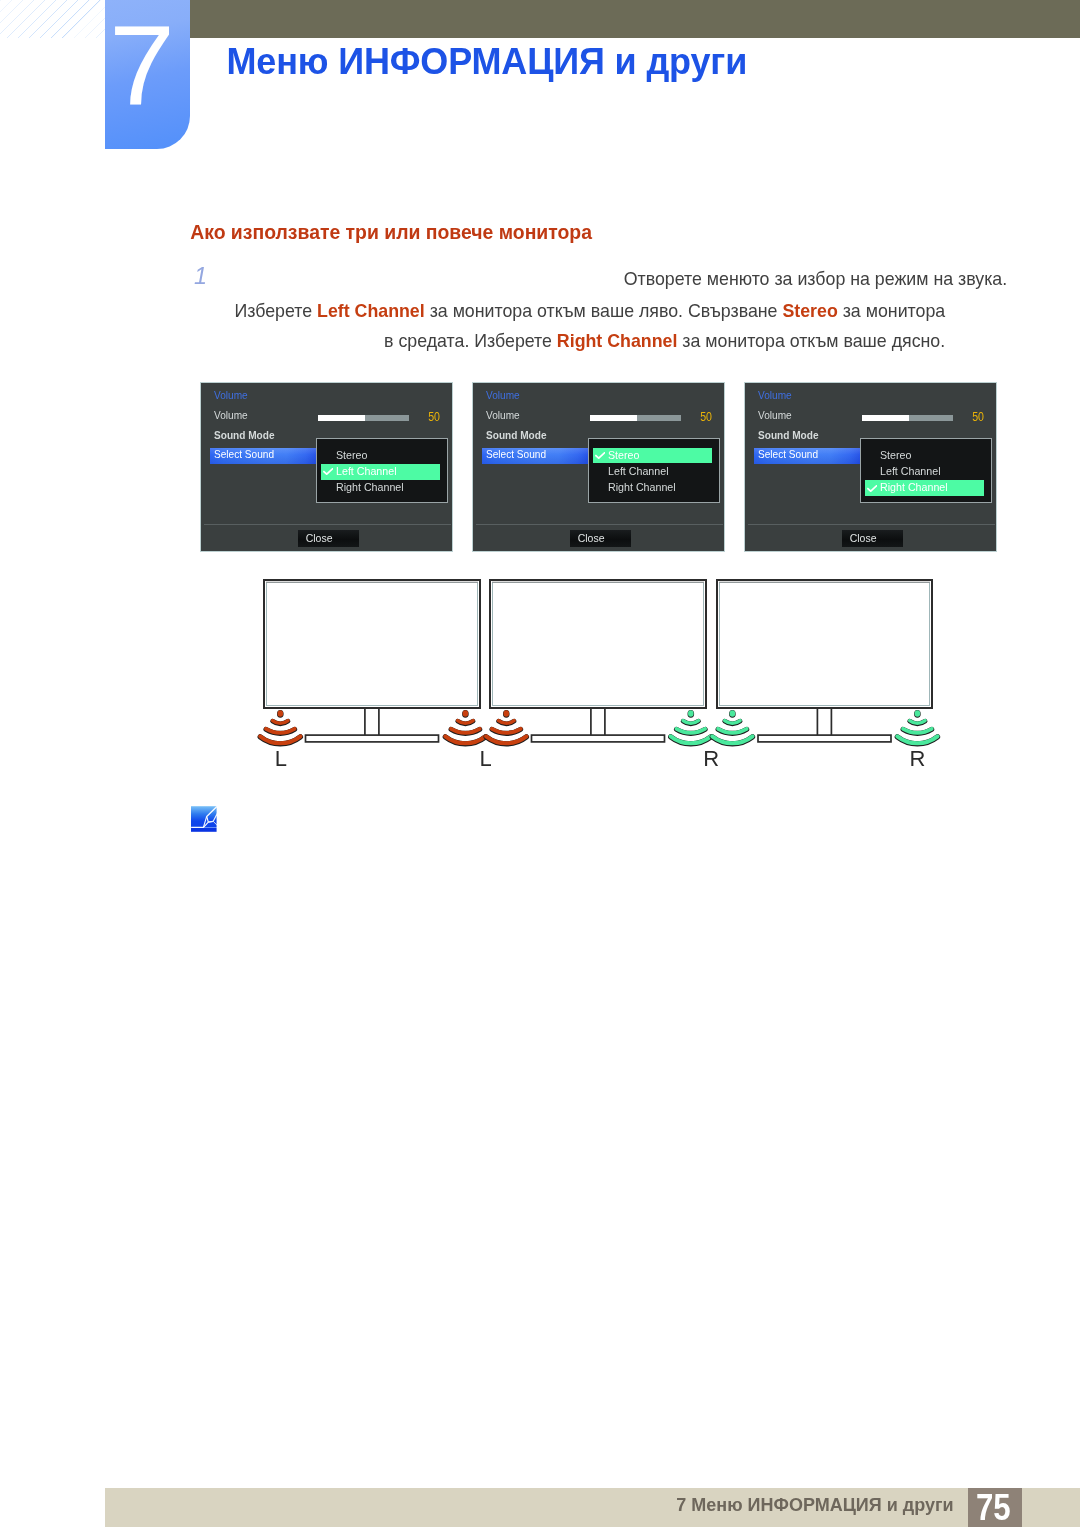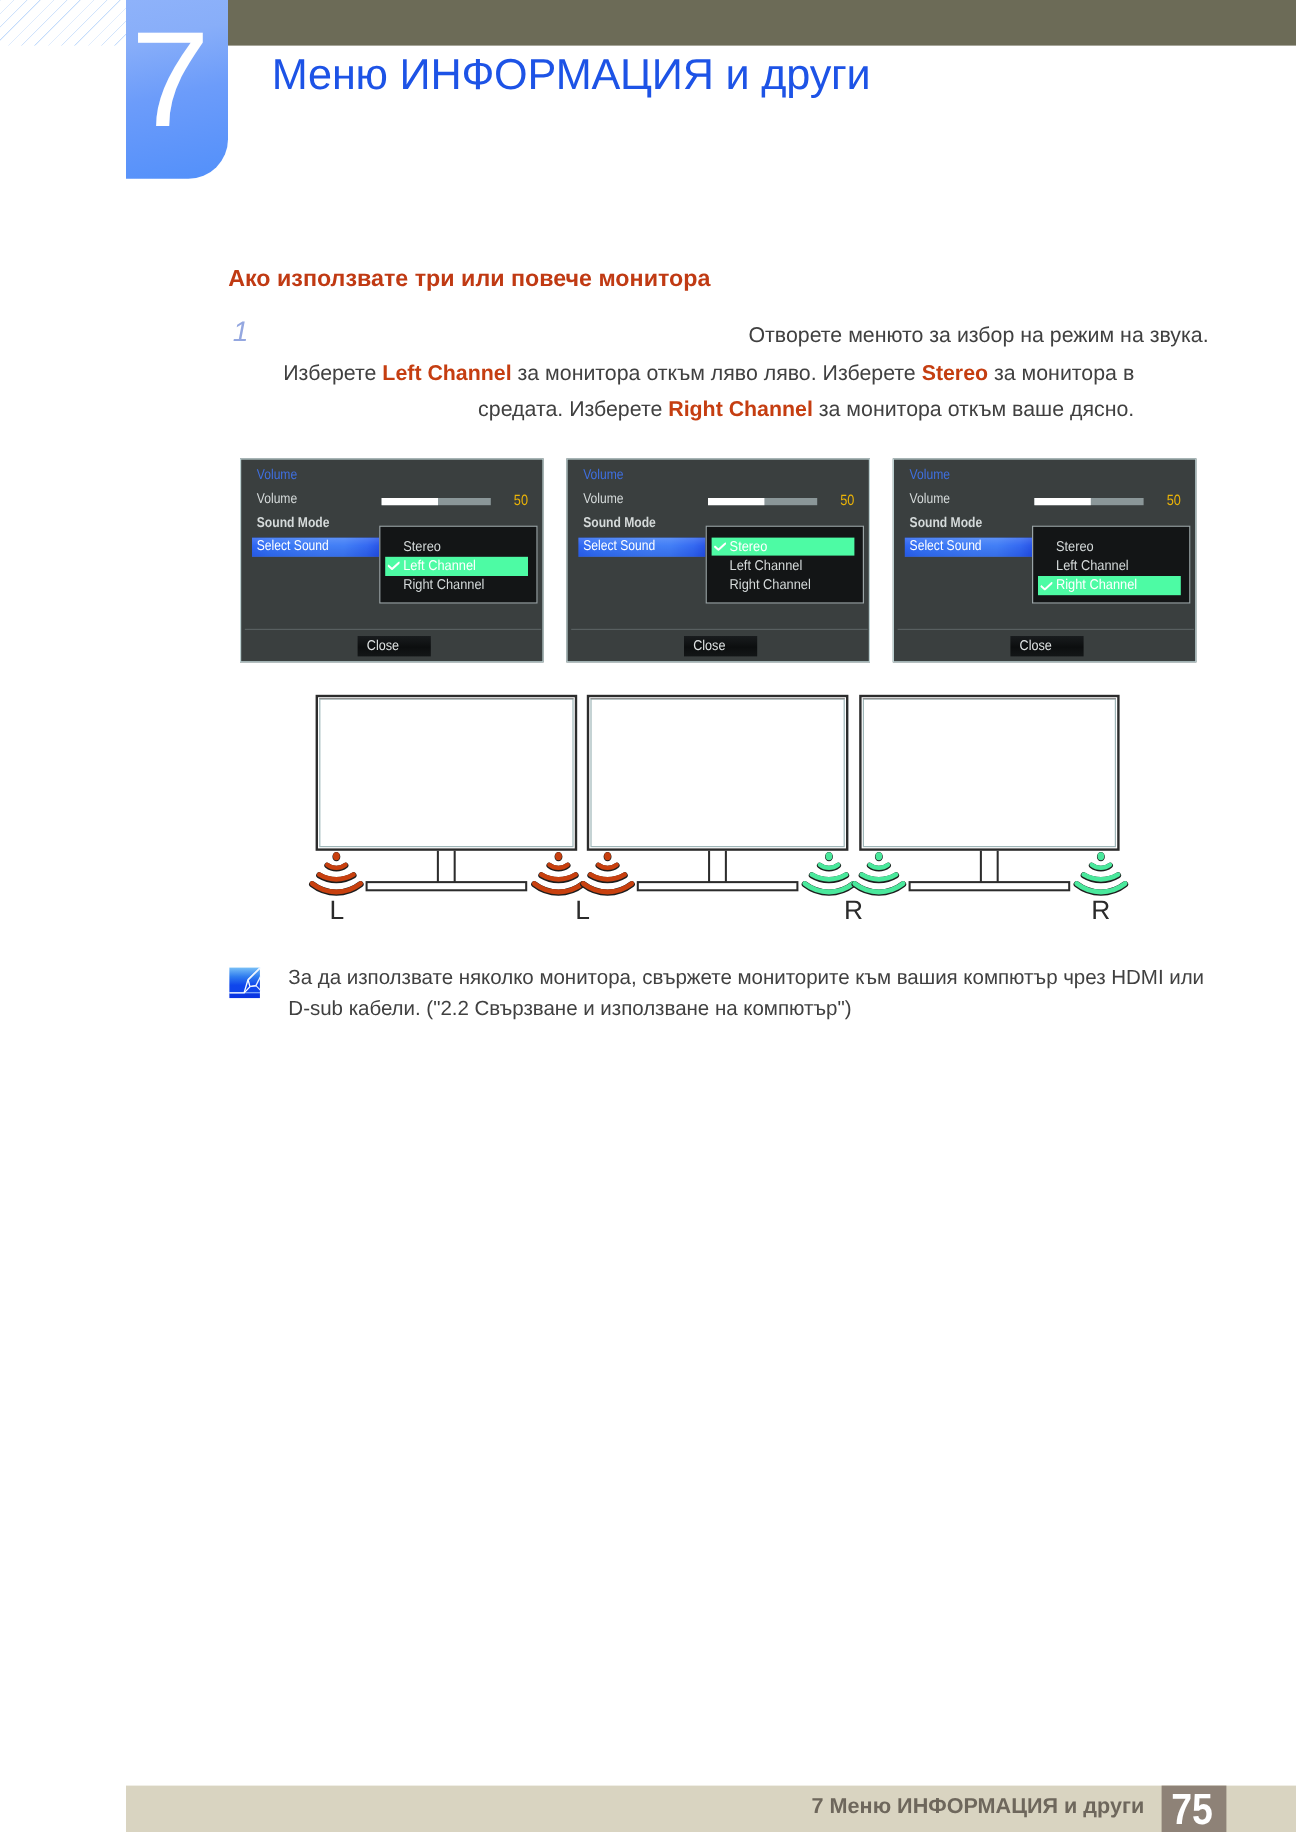--- a/index.html
+++ b/index.html
@@ -15,21 +15,21 @@
     background-color:#ffffff;}
   .olivebar{position:absolute;left:190px;top:0;width:890px;height:38px;background:#6c6b57;}
   .chaptab{position:absolute;left:105px;top:0;width:85px;height:149px;
     background:linear-gradient(168deg,#8eb2fa 0%,#88aef9 22%,#6c9cfa 52%,#5e95fa 78%,#5290fa 100%);
     border-bottom-right-radius:33px;}
   .chapnum{position:absolute;left:3.8px;top:11px;width:60px;height:110px;
     color:#ffffff;font-size:113px;line-height:110px;text-align:left;
     font-family:"Liberation Sans",sans-serif;font-weight:400;
     transform:scaleX(1.05);transform-origin:0 0;}
   .htitle{position:absolute;left:226.5px;top:47.3px;color:#1d53e6;
-    font-size:36px;font-weight:normal;letter-spacing:-0.16px;white-space:nowrap;line-height:30px;}
+    font-size:36px;font-weight:bold;letter-spacing:-0.16px;white-space:nowrap;line-height:30px;}
 
   
   .sec-head{position:absolute;left:190.2px;top:223.4px;color:#c03a13;
     font-size:19.4px;font-weight:bold;letter-spacing:0px;line-height:18px;}
   .li-num{position:absolute;left:194px;top:268px;color:#94a7e0;
     font-size:23.5px;font-style:italic;line-height:17px;}
   .para{position:absolute;color:#404040;font-size:17.8px;line-height:29.5px;text-align:right;}
   .para b{color:#c53e11;font-weight:bold;}
   .p1{left:227.2px;top:264.5px;width:780px;}
   .p2{left:227.2px;top:297px;width:718px;}
@@ -90,21 +90,21 @@
   <div class="hatch"></div>
   <div class="olivebar"></div>
   <div class="chaptab">
     <div class="chapnum">7</div>
   </div>
   <div class="htitle">Меню ИНФОРМАЦИЯ и други</div>
 
   <div class="sec-head">Ако използвате три или повече монитора</div>
   <div class="li-num">1</div>
   <div class="para p1">Отворете менюто за избор на режим на звука.</div>
-  <div class="para p2" id="richpara"><span>Изберете </span><b>Left Channel</b><span> за монитора откъм ляво ляво. Изберете </span><b>Stereo</b><span> за монитора в средата. Изберете </span><b>Right Channel</b><span> за монитора откъм ваше дясно.</span></div>
+  <div class="para p2" id="richpara"><span>Изберете </span><b>Left Channel</b><span> за монитора откъм ваше ляво. Свързване </span><b>Stereo</b><span> за монитора в средата. Изберете </span><b>Right Channel</b><span> за монитора откъм ваше дясно.</span></div>
 
   <div id="osd-host">
       <div class="osd" style="left: 200px; top: 382px;">
         <div class="ttl"><span class="tx">Volume</span></div>
         <div class="sel"></div>
         <div class="row r1"><span class="tx">Volume</span></div>
         <div class="row r2"><span class="tx">Sound Mode</span></div>
         <div class="row r3"><span class="tx">Select Sound</span></div>
         <div class="bar-bg"></div>
         <div class="bar-fg"></div>
@@ -270,19 +270,18 @@
     </defs>
     <rect x="0" y="0" width="26" height="26" fill="url(#ngr)"></rect>
     <path d="M0.2 21.5 L12.6 21.5 L15.9 10.4 L26.8 -0.4" fill="none" stroke="#f4f8ff" stroke-width="1.15"></path>
     <path d="M16.2 10.4 L26.6 0.2" fill="none" stroke="#eef5ff" stroke-width="1.1"></path>
     <path d="M16.0 10.5 L17.6 16.2 L22.6 15.4" fill="none" stroke="#ffffff" stroke-width="1.15"></path>
     <path d="M22.6 15.4 L27.2 6.4" fill="none" stroke="#eef5ff" stroke-width="1.1"></path>
     <path d="M17.6 16.2 L12.7 21.5" fill="none" stroke="#ffffff" stroke-width="1.1"></path>
     <path d="M17.6 16.2 L22.6 15.4 L26.8 19.6" fill="none" stroke="#e3eeff" stroke-width="0.9"></path>
   </svg>
 
-  <div class="note">За да използвате няколко монитора, свържете мониторите към вашия компютър чрез HDMI или D-sub кабели. ("2.2 Свързване и използване на компютър")</div>
 
   <div class="footbar"></div>
   <div class="foottxt">7 Меню ИНФОРМАЦИЯ и други</div>
   <div class="pagebox"></div>
   <div class="pagenum"><span>75</span></div>
 </div>
 
 </body></html>

